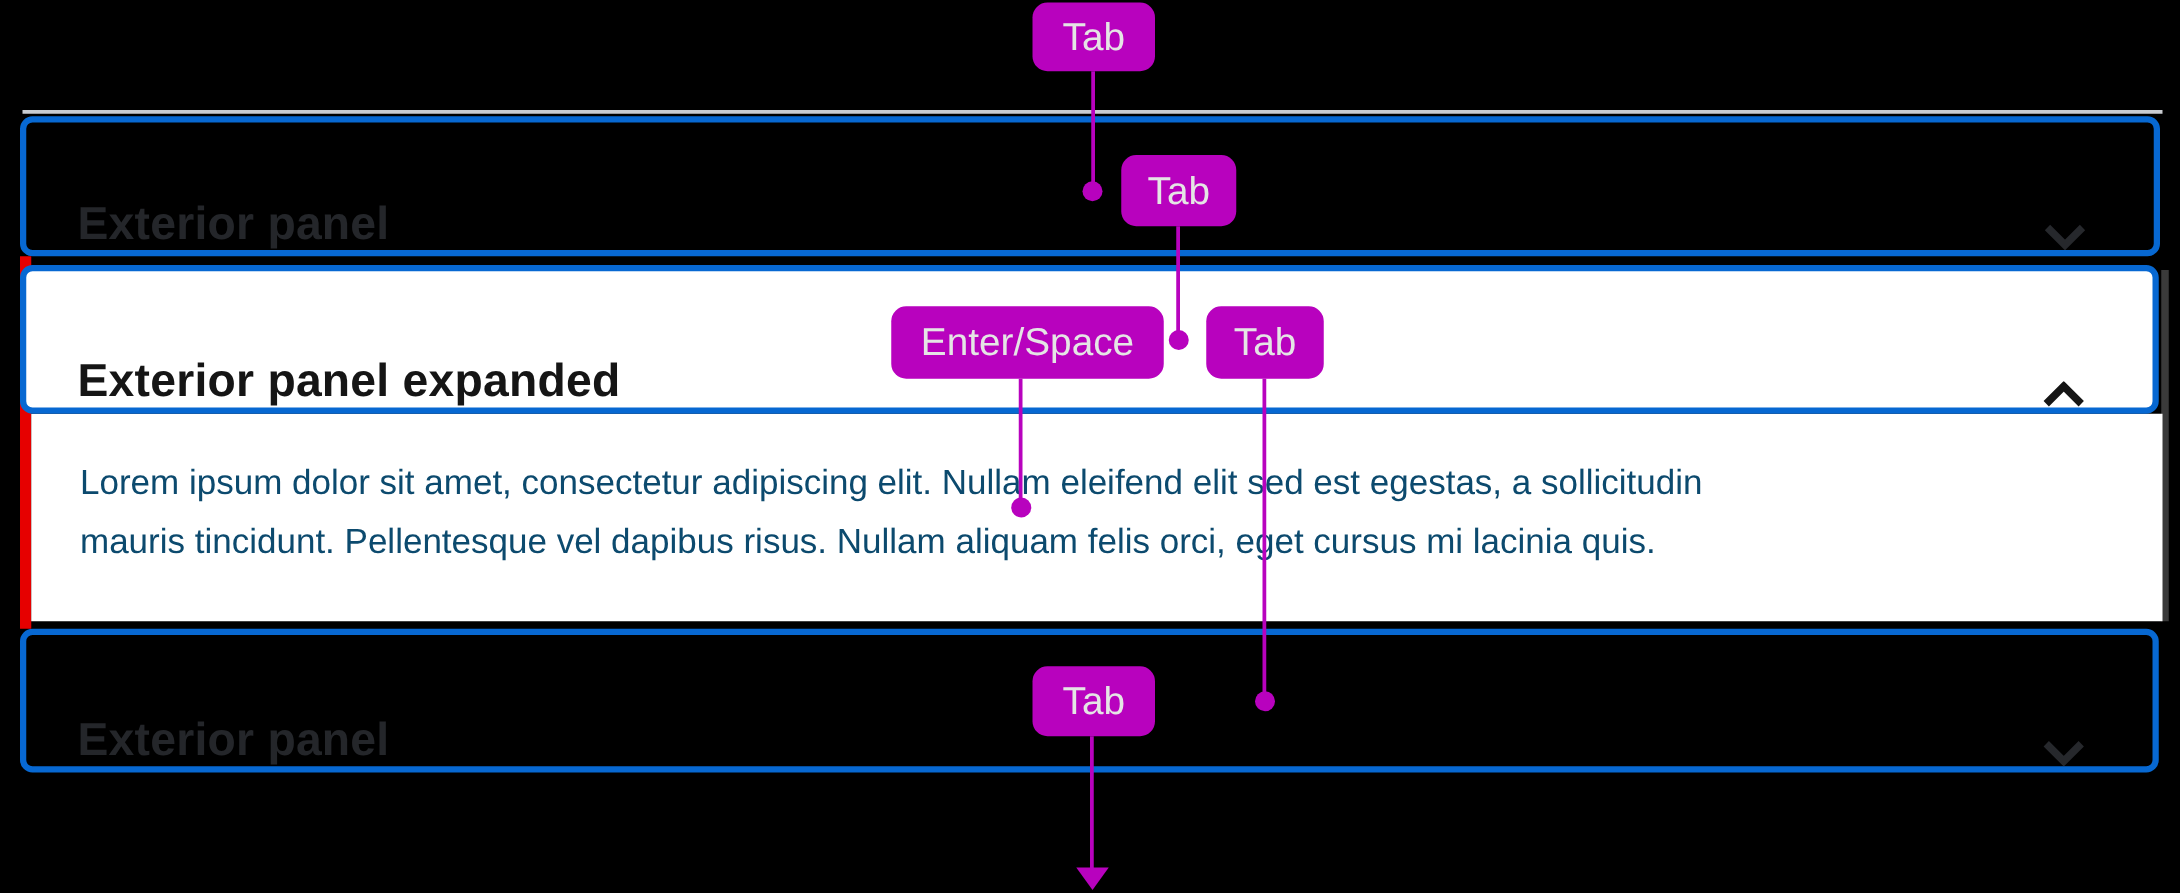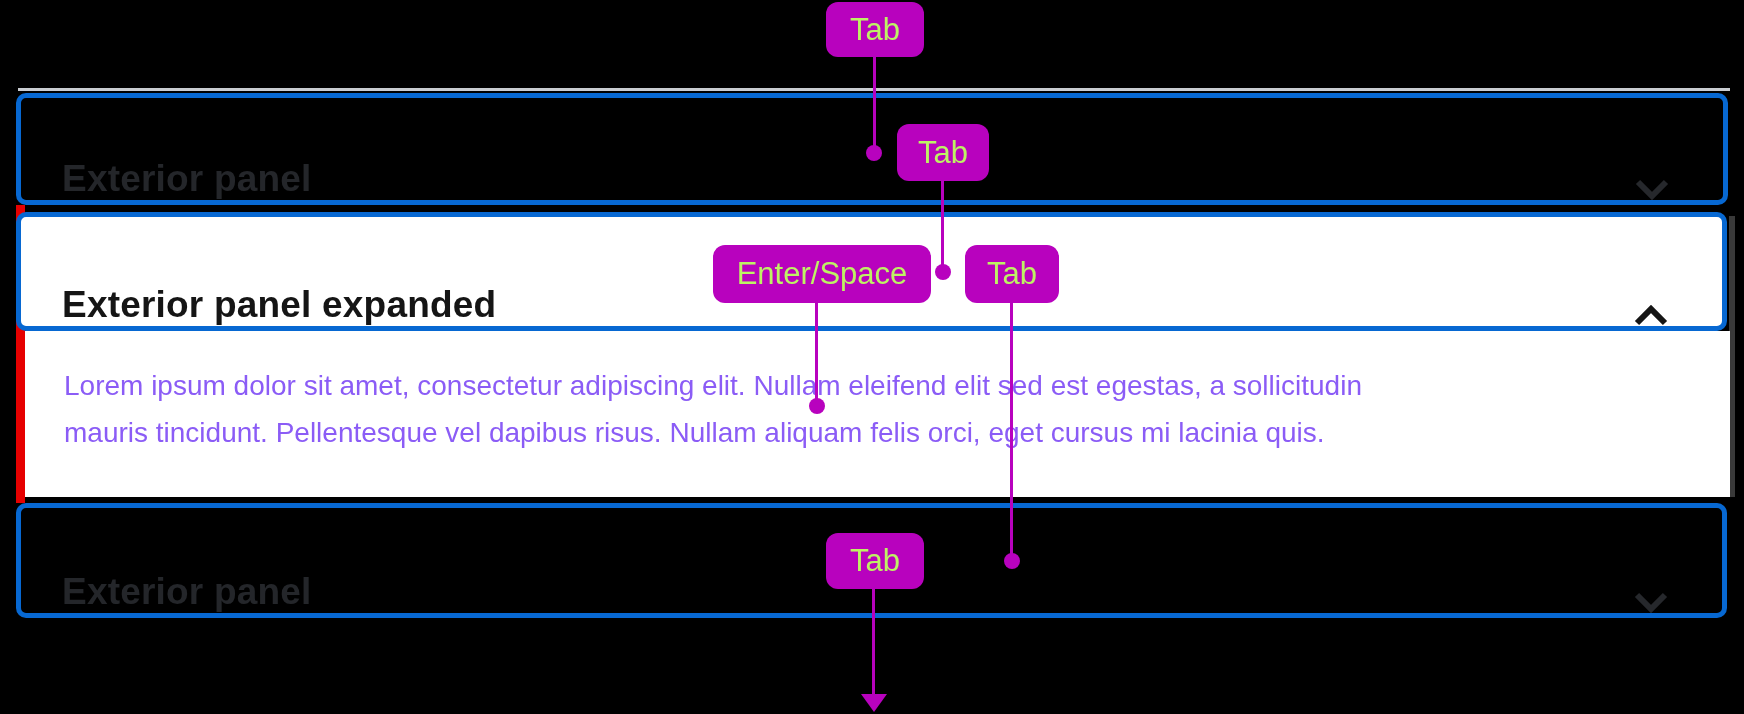--- a/index.html
+++ b/index.html
@@ -39,26 +39,26 @@
     position:absolute;left:1729px;top:216px;width:6px;height:281px;
     background:#3a3a3a;z-index:0;
   }
   
   #panel-2-content{
     position:absolute;left:25px;top:331px;width:1705px;height:166px;
     background:#fff;z-index:1;box-sizing:border-box;
     padding:31px 0 0 39px;
   }
   .body-line{
-    font-size:28px;line-height:47px;color:#8b5cf6;white-space:nowrap;
+    font-size:28px;line-height:47px;color:#0c4a6e;white-space:nowrap;
   }
 
   
   .key-badge{
-    position:absolute;background:#b802be;color:#bef264;border-radius:12px;
+    position:absolute;background:#b802be;color:#e5e5e5;border-radius:12px;
     display:flex;align-items:center;justify-content:center;
     font-size:31px;z-index:6;
   }
   #badge-tab-1{left:826px;top:2px;width:98px;height:55px;}
   #badge-tab-2{left:897px;top:124px;width:92px;height:57px;}
   #badge-enter-space{left:713px;top:245px;width:218px;height:58px;}
   #badge-tab-3{left:965px;top:245px;width:94px;height:58px;}
   #badge-tab-4{left:826px;top:533px;width:98px;height:56px;}
 
   .conn-line{position:absolute;width:3px;background:#b802be;z-index:5;}

